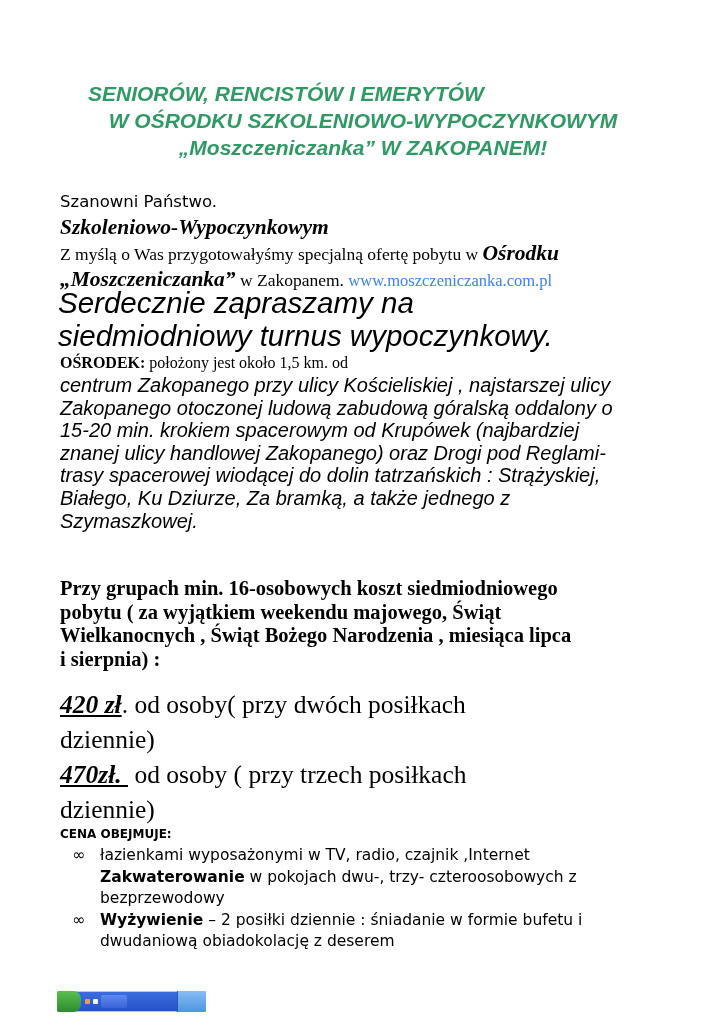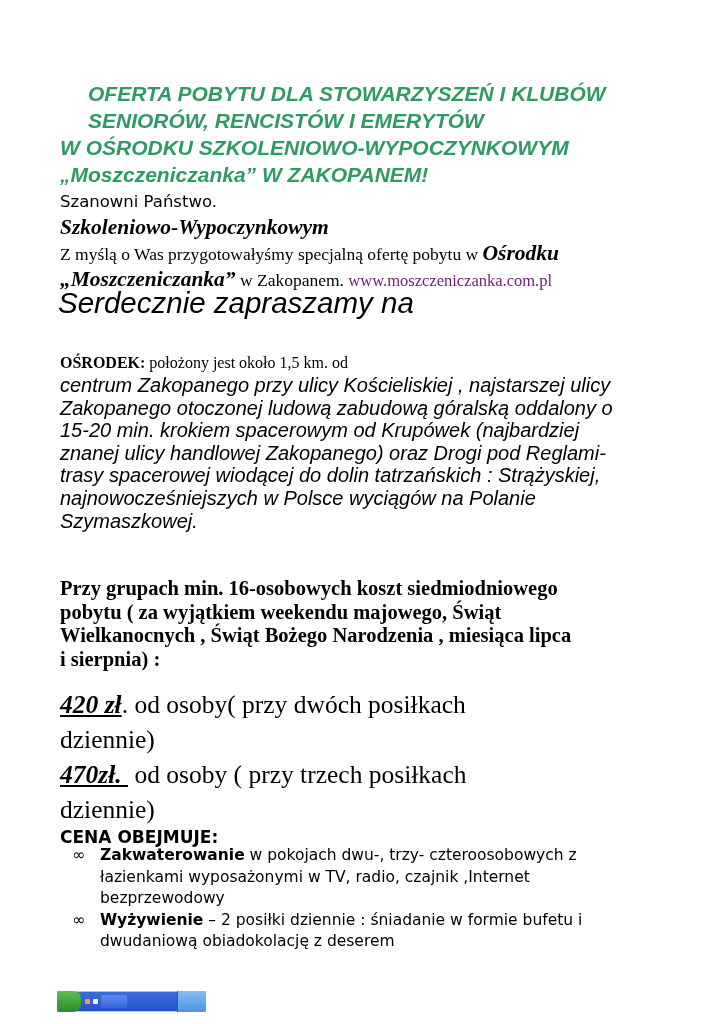--- a/index.html
+++ b/index.html
@@ -10,35 +10,35 @@
   .page { position:absolute; inset:0; }
 
   
   .header {
     position:absolute; top:80px; left:60px; width:606px;
     color:#2f9a63; font-weight:bold; font-style:italic;
     font-size:21px; line-height:27px;
     font-family:"Liberation Sans", sans-serif;
   }
   .header .indent { margin-left:28px; }
-  .header .centered { text-align:left; }
+  .header .centered { text-align:center; }
 
   
   .greeting {
     position:absolute; top:192px; left:60px;
     font-family:"DejaVu Sans", sans-serif; font-size:16.5px;
   }
 
   
   .intro {
     position:absolute; top:215px; left:60px; width:612px;
     font-family:"Liberation Serif", serif; font-size:17.5px; line-height:25px;
   }
   .intro .big { font-size:21.5px; font-weight:bold; font-style:italic; }
-  .intro .url { color:#701a75; font-size:16.5px; }
+  .intro .url { color:#3b82f6; font-size:16.5px; }
 
   
   .headline {
     position:absolute; top:286px; left:58px; width:620px;
     font-style:italic; font-size:29.5px; line-height:33px;
     font-family:"Liberation Sans", sans-serif;
   }
 
   
   .osrodek {
@@ -66,21 +66,21 @@
     position:absolute; top:681px; left:60px; width:620px;
     font-family:"Liberation Serif", serif; font-size:25.5px; line-height:35px;margin-top:6px;
   }
   .prices .amount {
     font-weight:bold; font-style:italic; text-decoration:underline; white-space:pre;
   }
 
   
   .cena {
     position:absolute; top:827px; left:60px;
-    font-family:"DejaVu Sans", sans-serif; font-weight:bold; font-size:17px;
+    font-family:"DejaVu Sans", sans-serif; font-weight:bold; font-size:12px;
   }
 
   
   .bullets {
     position:absolute; top:845px; left:72px; width:590px;
     font-family:"DejaVu Sans", sans-serif; font-size:15.5px; line-height:21.5px;
   }
   .bullet { display:flex; }
   .bullet .marker { width:28px; flex:0 0 28px; }
   .bullet .btext b { font-weight:bold; }
@@ -105,49 +105,49 @@
     flex:0 0 28px; background:linear-gradient(#86bdf4,#4f94e0);
     border-left:1px solid #2b53b8;
   }
 </style>
 </head>
 <body>
 
 <div class="page">
 
   <div class="header">
-    <div class="indent">OFERTA POBYTU DLA STOWARZYSZEŃ I KLUBÓW</div>
     <div class="indent">SENIORÓW, RENCISTÓW I EMERYTÓW</div>
     <div class="centered"> W OŚRODKU SZKOLENIOWO-WYPOCZYNKOWYM</div>
     <div class="centered">„Moszczeniczanka” W ZAKOPANEM!</div>
   </div>
 
   <div class="greeting">Szanowni Państwo.</div>
 
   <div class="intro">
     <div><span class="big">Szkoleniowo-Wypoczynkowym</span></div>
     <div><span>Z myślą o Was przygotowałyśmy specjalną ofertę pobytu w </span><span class="big">Ośrodku</span></div>
     <div><span class="big"> „Moszczeniczanka”</span><span> w Zakopanem. </span><span class="url">www.moszczeniczanka.com.pl</span></div>
   </div>
 
   <div class="headline">
     <div>Serdecznie zapraszamy na</div>
+    <div>siedmiodniowy turnus wypoczynkowy.</div>
   </div>
 
   <div class="osrodek">
     <span class="lbl">OŚRODEK:</span><span> położony jest około 1,5 km. od</span>
   </div>
 
   <div class="description">
     <div>centrum Zakopanego przy ulicy Kościeliskiej , najstarszej ulicy</div>
     <div>Zakopanego otoczonej ludową zabudową góralską oddalony o</div>
     <div>15-20   min. krokiem spacerowym od Krupówek (najbardziej</div>
     <div>znanej ulicy handlowej Zakopanego) oraz Drogi pod Reglami-</div>
     <div>trasy spacerowej wiodącej do dolin tatrzańskich : Strążyskiej,</div>
-    <div>najnowocześniejszych w Polsce wyciągów na Polanie</div>
+    <div>Białego, Ku Dziurze, Za bramką, a także jednego z</div>
     <div>Szymaszkowej.</div>
   </div>
 
   <div class="conditions">
     <div>Przy grupach min. 16-osobowych koszt siedmiodniowego</div>
     <div>pobytu ( za wyjątkiem weekendu majowego, Świąt</div>
     <div>Wielkanocnych , Świąt Bożego Narodzenia , miesiąca lipca</div>
     <div>i sierpnia) :</div>
   </div>
 
@@ -157,22 +157,22 @@
     <div><span class="amount">470zł. </span><span> od osoby ( przy trzech posiłkach</span></div>
     <div>dziennie)</div>
   </div>
 
   <div class="cena">CENA OBEJMUJE:</div>
 
   <div class="bullets">
     <div class="bullet">
       <span class="marker">∞</span>
       <span class="btext">
+        <div>łazienkami wyposażonymi w TV, radio, czajnik ,Internet</div>
         <div><b>Zakwaterowanie</b><span> w pokojach dwu-, trzy- czteroosobowych z</span></div>
-        <div>łazienkami wyposażonymi w TV, radio, czajnik ,Internet</div>
         <div>bezprzewodowy</div>
       </span>
     </div>
     <div class="bullet">
       <span class="marker">∞</span>
       <span class="btext">
         <div><b>Wyżywienie</b><span> – 2 posiłki dziennie : śniadanie w formie bufetu  i</span></div>
         <div>dwudaniową obiadokolację z deserem</div>
       </span>
     </div>

